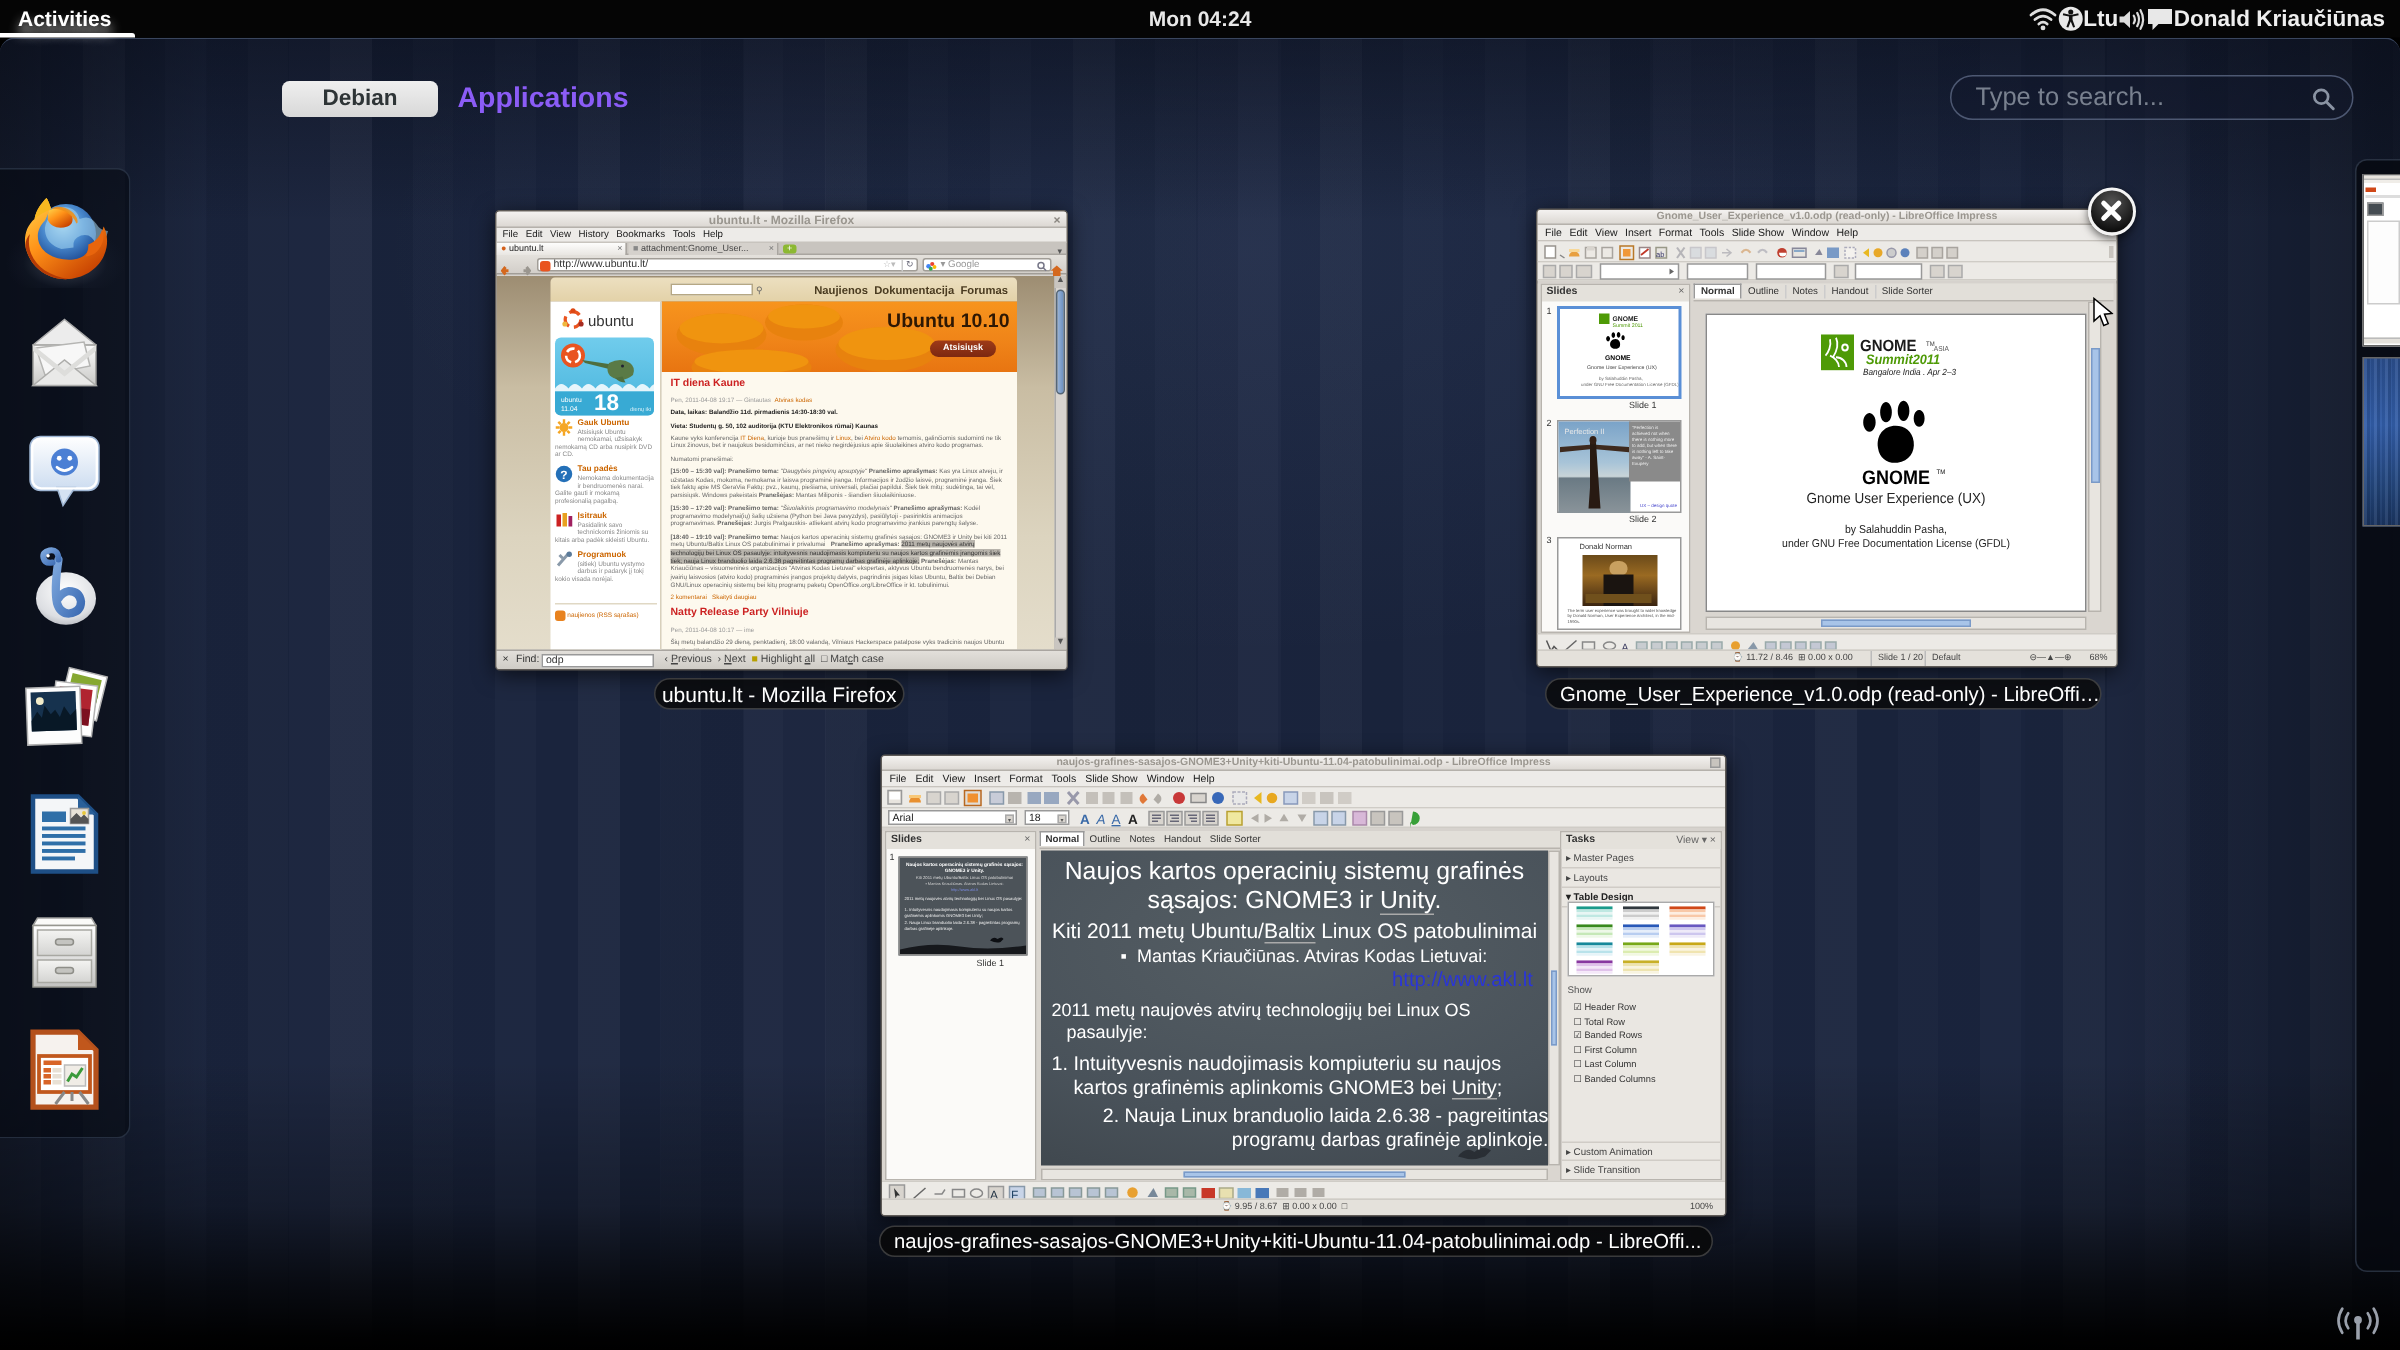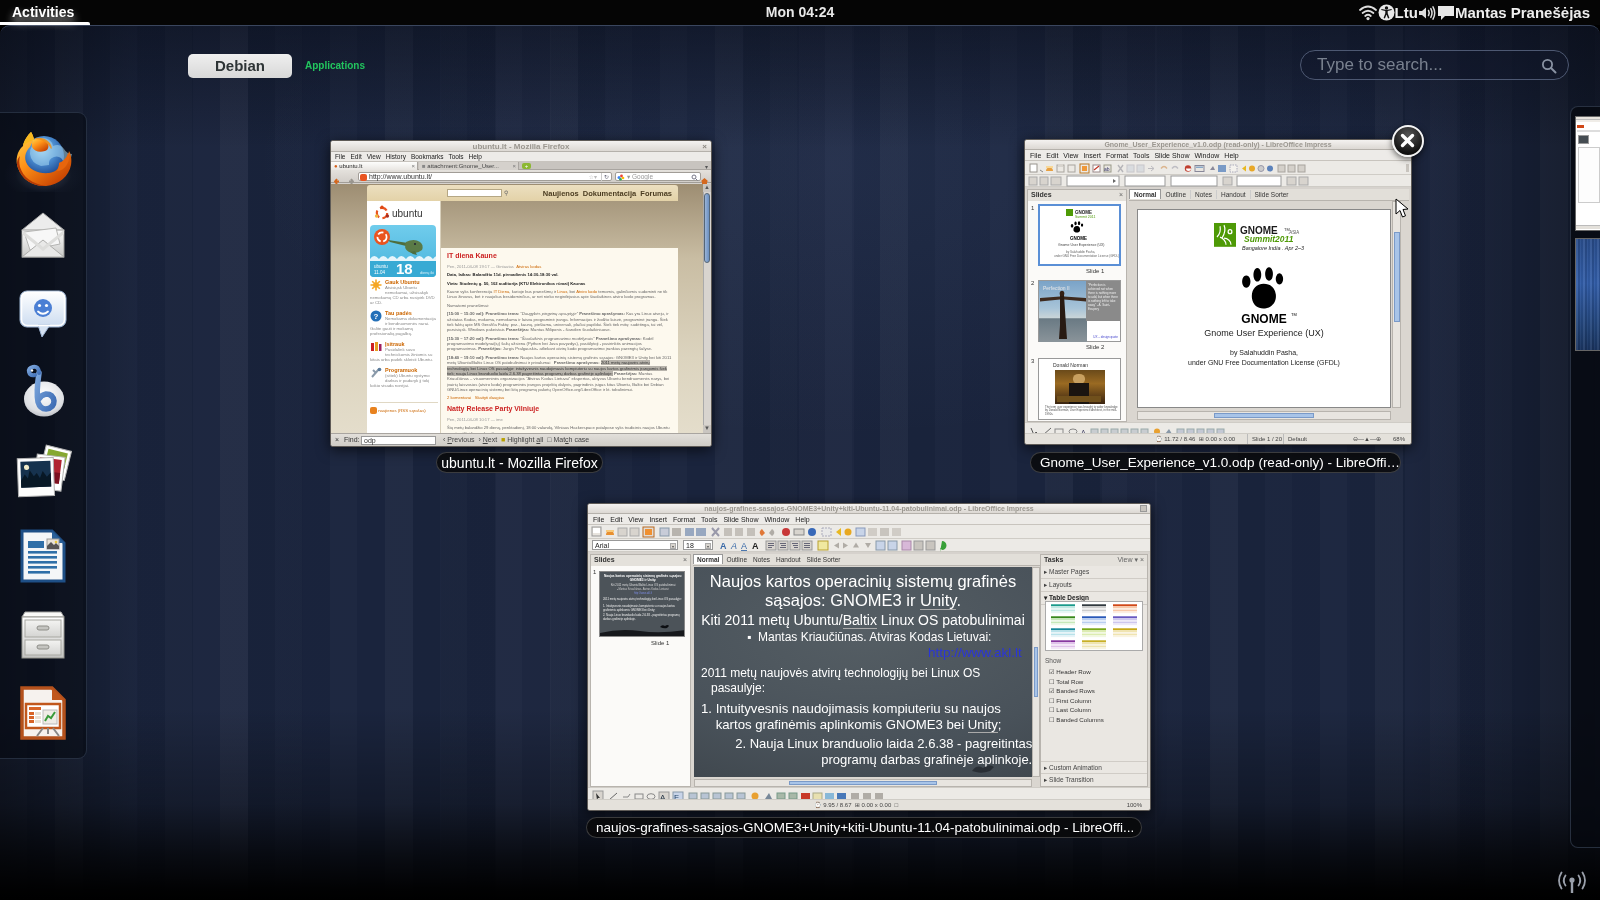--- a/index.html
+++ b/index.html
@@ -27,21 +27,21 @@
     rgba(0,0,0,0.021) 248px, rgba(0,0,0,0.021) 303px);
  border-top:1px solid #3a465e;
 }
 #ovshade { position:absolute; left:0; top:0; width:100%; height:100%;
  background:
    linear-gradient(to bottom, rgba(5,8,18,0.45) 0%, rgba(5,8,18,0.0) 14%, rgba(0,0,0,0.0) 78%, rgba(0,0,0,0.30) 89%, rgba(0,0,0,0.72) 95%, rgba(0,0,0,0.97) 99%, #000 100%),
    radial-gradient(ellipse 900px 420px at 52% 16%, rgba(120,150,210,0.08), rgba(0,0,0,0) 65%),
    linear-gradient(to right, rgba(0,0,0,0.38) 0%, rgba(0,0,0,0) 9%, rgba(0,0,0,0) 88%, rgba(0,0,0,0.34) 100%);}
 
 #tabwin { position:absolute; left:188px; top:54px; width:104px; height:24px; background:linear-gradient(#efefef,#d8d8d8); border-radius:5px; color:#2e3436; font-size:15px; font-weight:bold; text-align:center; line-height:24px;}
-#tabapp { position:absolute; left:305px; top:54px; font-size:10px; font-weight:bold; color:#22c55e; line-height:24px;}
+#tabapp { position:absolute; left:305px; top:54px; font-size:19px; font-weight:bold; color:#8b5cf6; line-height:24px;}
 
 #search { position:absolute; left:1300px; top:50px; width:269px; height:30px; border:1px solid #4d5872; border-radius:16px; background:rgba(16,24,44,0.35); color:#79818f; font-size:17px; line-height:28px; padding-left:16px;}
 
 #dock { position:absolute; left:0; top:112px; width:87px; height:647px; background:rgba(4,7,14,0.55); border-radius:0 9px 9px 0; border:1px solid rgba(70,85,110,0.45); border-left:none;}
 .dk { position:absolute; left:12px; width:62px; height:62px; }
 #ffglow { position:absolute; left:2px; top:3px; width:83px; height:76px; border-radius:6px; background:radial-gradient(ellipse 40px 24px at 50% 78%, rgba(160,170,190,0.33), rgba(40,50,70,0.12) 70%, rgba(0,0,0,0) 100%); }
 
 .win { position:absolute; background:#d6d2cd; border:1px solid #5f5b57; border-radius:3px; box-shadow:0 3px 14px rgba(0,0,0,0.65); overflow:hidden;}
 .tbar { position:relative; height:13px; background:linear-gradient(#f4f2f0,#dcd8d3); border-bottom:1px solid #b5b1ab; color:#9a968f; font-size:8px; font-weight:bold; text-align:center; line-height:13px; }
 .mbar { position:relative; background:#edebe8; border-bottom:1px solid #c8c4be; color:#1a1a1a; }
@@ -277,20 +277,38 @@
       <div style="position:absolute;left:31px;top:0px;width:316px;height:100%;">
 
         <div style="position:absolute;left:5px;top:1px;right:0px;height:16px;background:linear-gradient(#ecdfc0,#e3d2a8);border-radius:3px 3px 0 0;">
           <div style="position:absolute;left:80px;top:4px;width:55px;height:8px;background:#fff;border:1px solid #b5a784;"></div>
           <div style="position:absolute;left:137px;top:4px;font-size:6px;color:#666;">⚲</div>
           <div style="position:absolute;right:6px;top:4px;font-size:7.5px;font-weight:bold;color:#4a3b20;">Naujienos&nbsp;&nbsp;Dokumentacija&nbsp;&nbsp;Forumas</div>
         </div>
 
         <div style="position:absolute;left:5px;top:17px;width:74px;bottom:0;background:#fff;border-right:1px solid #d8d0bc;z-index:3;"></div>
 
+        <div style="position:absolute;left:79px;top:17px;right:0px;height:47px;background:linear-gradient(#f7941d,#ef8318 60%,#e87511);overflow:hidden;">
+          <svg width="240" height="47" style="position:absolute;left:0;top:0;">
+              <g fill="#e8820e">
+                <ellipse cx="40" cy="22" rx="30" ry="14"></ellipse>
+                <ellipse cx="95" cy="14" rx="26" ry="12"></ellipse>
+                <ellipse cx="150" cy="32" rx="34" ry="15"></ellipse>
+                <ellipse cx="60" cy="44" rx="40" ry="12"></ellipse>
+              </g>
+              <g fill="#f0940f">
+                <ellipse cx="40" cy="18" rx="28" ry="10"></ellipse>
+                <ellipse cx="95" cy="10" rx="24" ry="8"></ellipse>
+                <ellipse cx="150" cy="28" rx="32" ry="11"></ellipse>
+                <ellipse cx="60" cy="40" rx="38" ry="8"></ellipse>
+              </g>
+            </svg>
+          <div style="position:absolute;right:5px;top:5px;font-size:13px;font-weight:bold;color:#2e1804;">Ubuntu 10.10</div>
+          <div style="position:absolute;right:14px;top:26px;width:44px;height:11px;background:linear-gradient(#9e3a18,#7c2810);border-radius:6px;color:#fff;font-size:6px;text-align:center;line-height:11px;font-weight:bold;">Atsisiųsk</div>
+        </div>
 
         <div style="position:absolute;left:79px;top:64px;right:0px;bottom:0;background:#fdf9ee;padding:4px 6px;font-size:4.2px;color:#666;line-height:1.28;">
           <div style="color:#c22;font-weight:bold;font-size:7px;margin-bottom:3px;">IT diena Kaune</div>
           <div style="color:#999;margin-bottom:3px;">Pen, 2011-04-08 19:17 — Gintautas&nbsp;&nbsp;<span style="color:#c60">Atviras kodas</span></div>
           <div style="color:#222;font-weight:bold;margin-bottom:3px;">Data, laikas: Balandžio 11d. pirmadienis 14:30-18:30 val.</div>
           <div style="color:#222;font-weight:bold;margin-bottom:3px;">Vieta: Studentų g. 50, 102 auditorija (KTU Elektronikos rūmai) Kaunas</div>
           <div style="margin-bottom:3px;">Kaune vyks konferencija <span style="color:#c60">IT Diena</span>, kurioje bus pranešimų ir <span style="color:#c60">Linux</span>, bei <span style="color:#c60">Atviro kodo</span> temomis, galinčiomis sudominti ne tik Linux žinovus, bet ir naujokus besidominčius, ar net nieko negirdėjusius apie šiuolaikines atviro kodo programas.</div>
           <div style="margin-bottom:3px;">Numatomi pranešimai:</div>
           <div style="margin-bottom:3px;"><b>[15:00 – 15:30 val]: Pranešimo tema:</b> <i>"Daugybės pingvinų apsuptyje"</i> <b>Pranešimo aprašymas:</b> Kas yra Linux atveju, ir užstatas Kodas, mokoma, nemokama ir laisva programinė įranga. Informacijos ir žodžio laisvė, programinė įranga. Šiek tiek faktų apie MS GeraVia Faktų: pvz., kaunų, piešiama, universali, plačiai papildui. Šiek tiek mitų: sudėtinga, tai vėl, parsisiųsk. Windows pakeistais <b>Pranešėjas:</b> Mantas Miliponis - šiandien šiuolaikiniuose.</div>
           <div style="margin-bottom:3px;"><b>[15:30 – 17:20 val]: Pranešimo tema:</b> <i>"Šiuolaikinis programavimo modelynais"</i> <b>Pranešimo aprašymas:</b> Kodėl programavimo modelynai(ių) šalių užsiena (Python bei Java pavyzdys), pasiūlytoji - pasirinktis animacijos programavimas. <b>Pranešėjas:</b> Jurgis Pralgauskis- atliekant atvirų kodo programavimo įrankius parengtų šalyse.</div>
@@ -889,21 +907,21 @@
           <path d="M1 6 L4 6 L8 2.4 L8 13.6 L4 10 L1 10 Z" fill="#ddd"></path>
           <g fill="none" stroke="#ddd" stroke-width="1.5" stroke-linecap="round">
             <path d="M10.5 5.5 Q12 8 10.5 10.5"></path>
             <path d="M12.8 3.6 Q15.2 8 12.8 12.4"></path>
             <path d="M15 1.8 Q18.4 8 15 14.2"></path>
           </g>
         </svg>
       <svg width="18" height="16" viewBox="0 0 18 16">
           <path d="M1 1 h16 v10 h-9 l-4 4 v-4 h-3 z" fill="#e8e8e8"></path>
         </svg>
-      <span>Mantas Pranešėjas</span>
+      <span>Donald Kriaučiūnas</span>
     </div>
     <div id="actribbon"></div>
   </div>
 
   <svg style="position:absolute;left:1558px;top:870px;z-index:30" width="28" height="26" viewBox="0 0 28 26">
       <g fill="none" stroke="#9aa0ab" stroke-width="1.8" stroke-linecap="round">
         <path d="M7.5 5.5 Q4 10.5 7.5 15.5"></path>
         <path d="M3.5 2.5 Q-1.5 10.5 3.5 18.5"></path>
         <path d="M20.5 5.5 Q24 10.5 20.5 15.5"></path>
         <path d="M24.5 2.5 Q29.5 10.5 24.5 18.5"></path>

